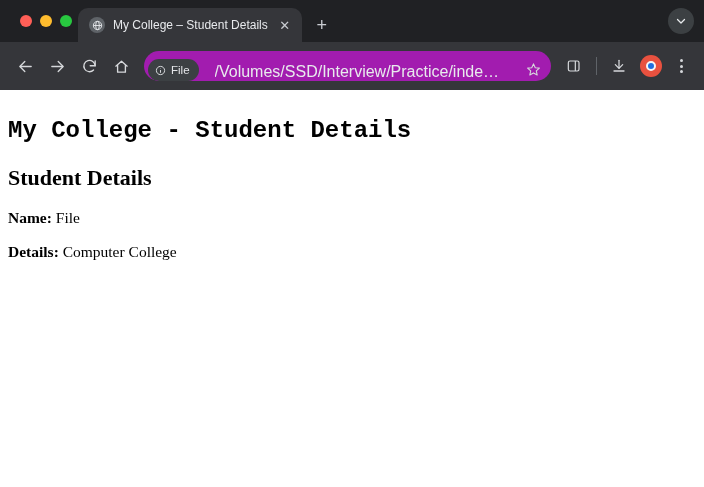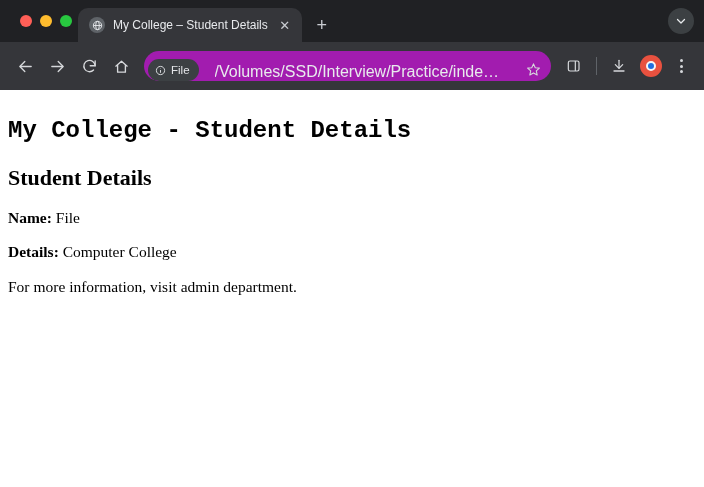--- a/index.html
+++ b/index.html
@@ -325,16 +325,15 @@
 
     <p>
       <b>Name:</b> 
       <span>File</span>
     </p>
     <p>
       <b>Details:</b> 
       <span>Computer College</span>
     </p>
 
-    <p>For more information, visit admin department.</p>
   </div>
 
 </div>
 
 </body></html>

